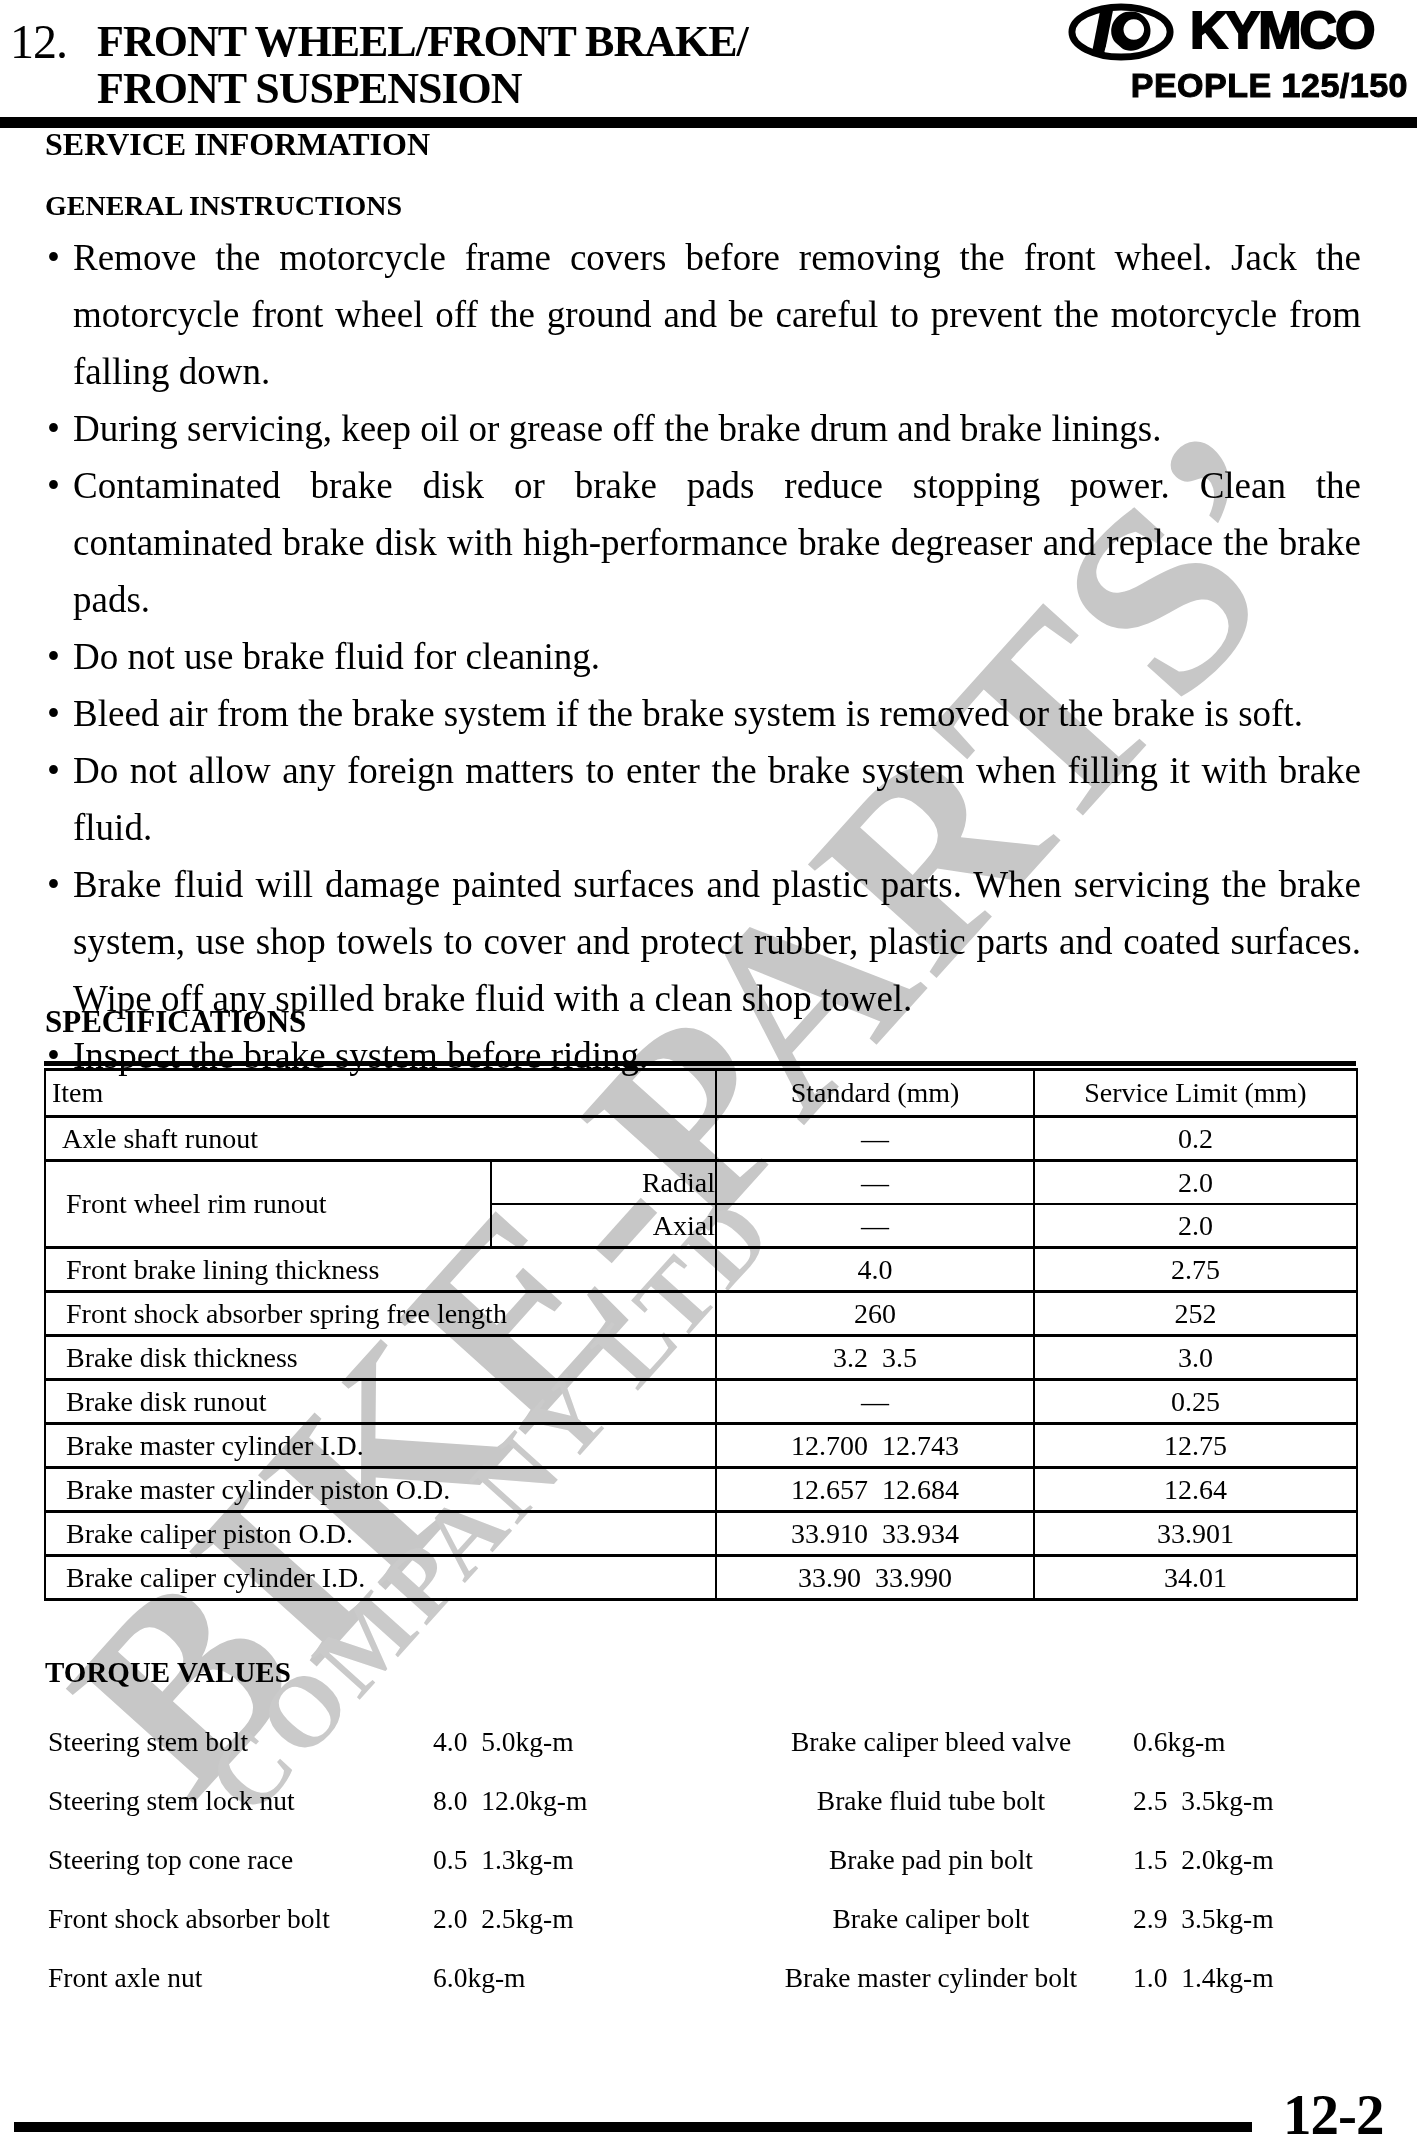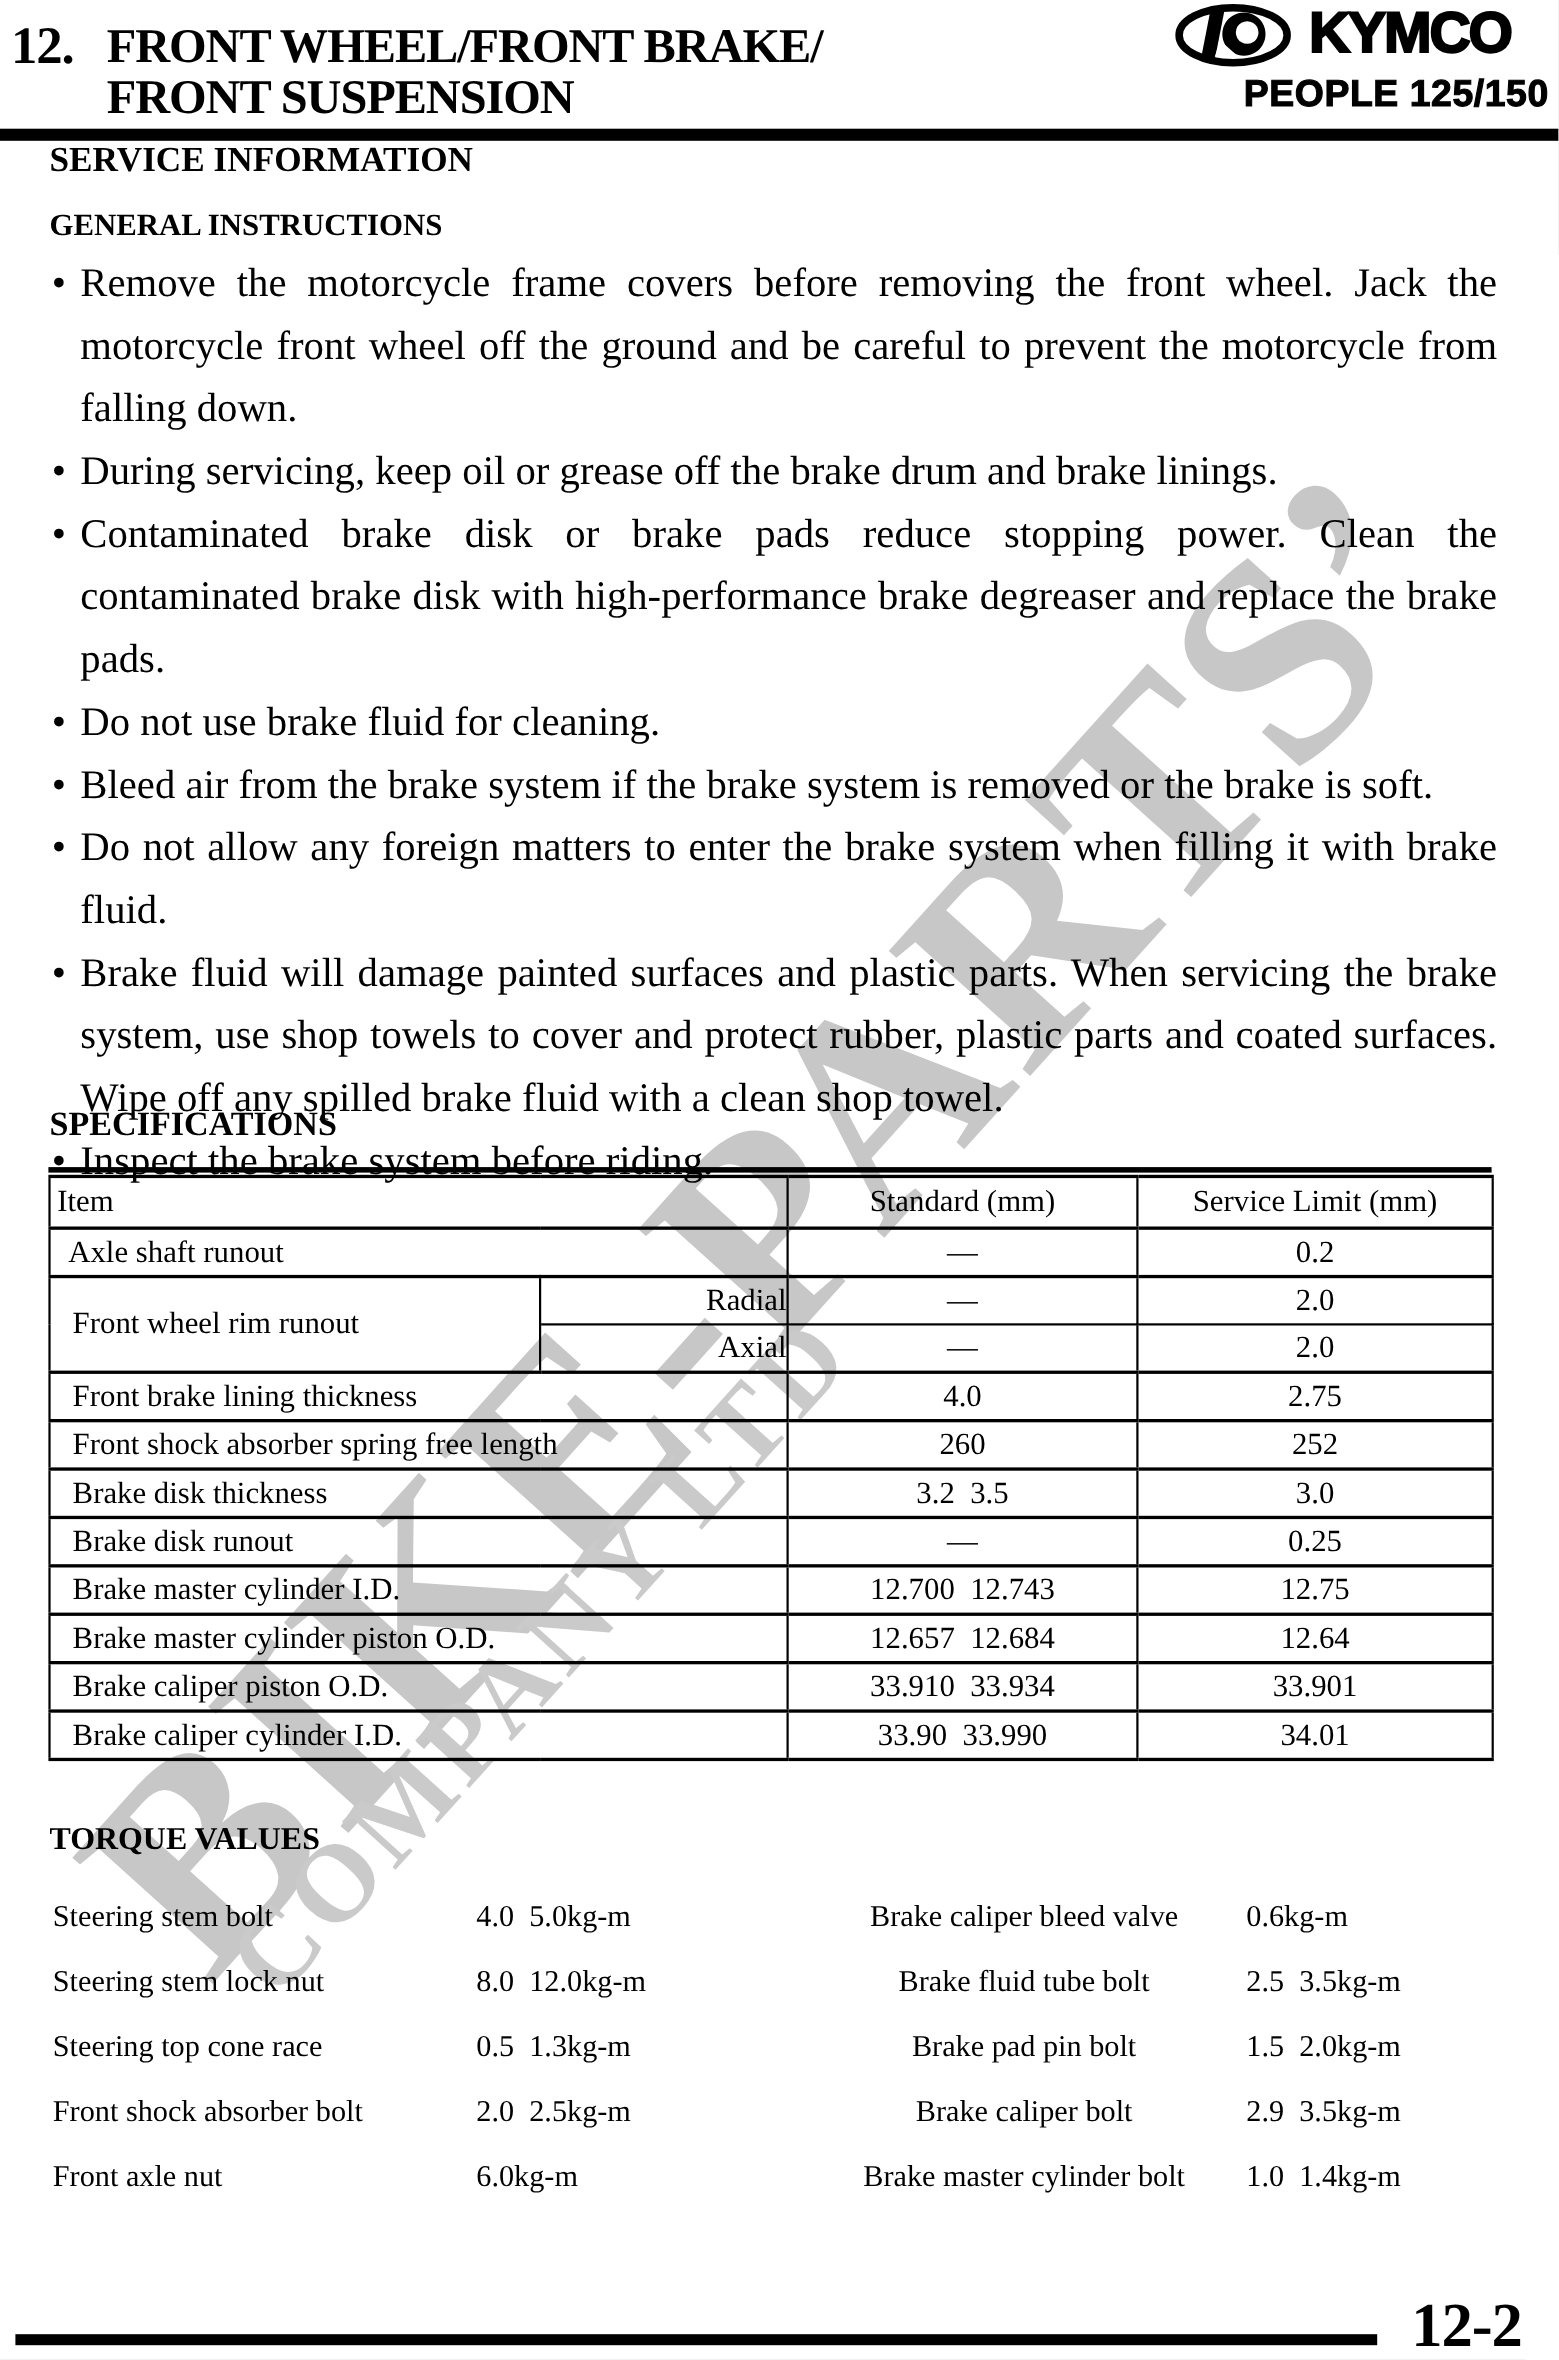--- a/index.html
+++ b/index.html
@@ -17,21 +17,21 @@
     color:#c7c7c7; white-space:nowrap;
   }
   .wm-sub {
     position:absolute; left:490px; top:1505px;
     transform:translate(-50%,-50%) rotate(-48deg);
     font-size:100px; font-weight:bold; letter-spacing:.05em;
     color:#cacaca; white-space:nowrap;
   }
   .content { position:absolute; inset:0; z-index:1; }
   
-  .chapter { position:absolute; left:10px; top:14px; font-size:48px; font-weight:bold; letter-spacing:-1px; }
+  .chapter { position:absolute; left:10px; top:14px; font-size:48px; font-weight:normal; letter-spacing:-1px; }
   .hdr-lines { position:absolute; left:97px; top:18px; font-size:44px; font-weight:bold; line-height:47px; letter-spacing:-1px; white-space:nowrap; }
   .logo-svg { position:absolute; left:1068px; top:3px; width:108px; height:58px; }
   .brand {
     position:absolute; left:1190px; top:1px; font-size:52px; line-height:58px;
     font-family:"Liberation Sans","DejaVu Sans",sans-serif; font-weight:bold;
     letter-spacing:-2px; -webkit-text-stroke:2px #000;
   }
   .model {
     position:absolute; right:9px; top:66px; font-size:34px; line-height:38px;
     font-family:"Liberation Sans","DejaVu Sans",sans-serif; font-weight:bold;

